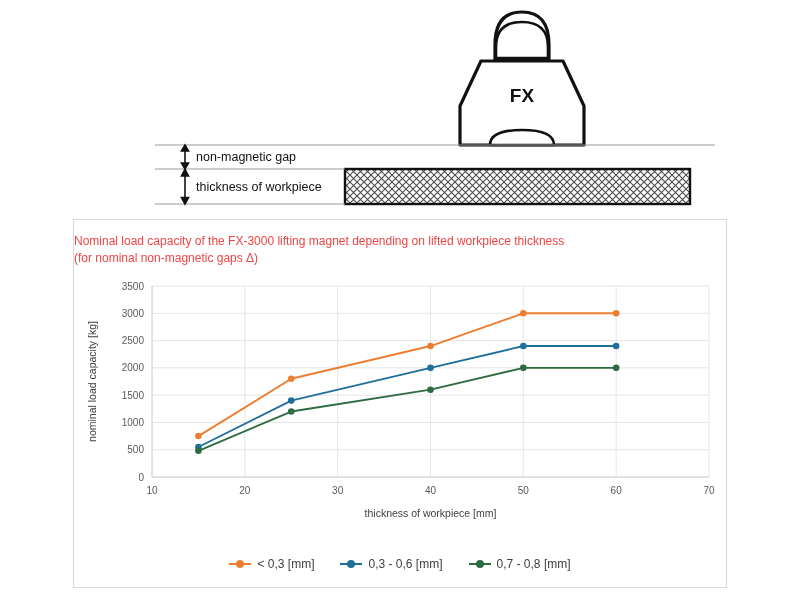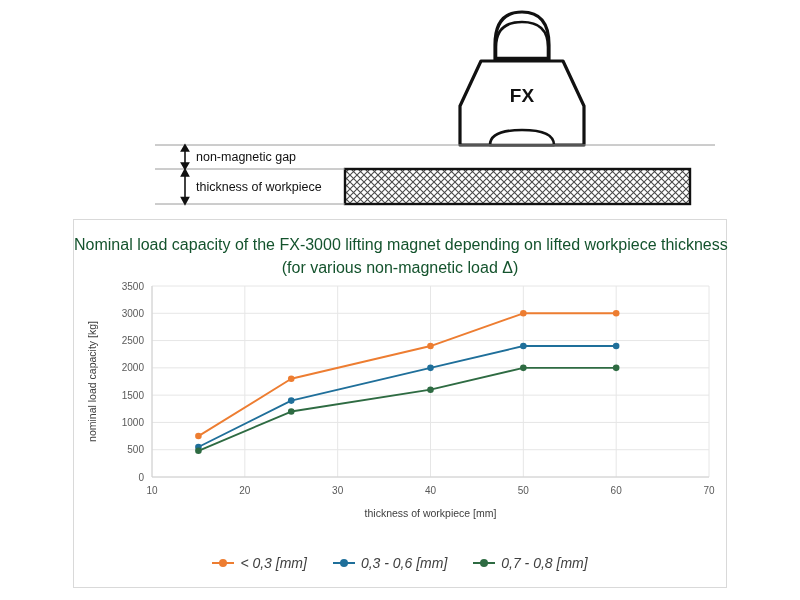--- a/index.html
+++ b/index.html
@@ -49,23 +49,23 @@
     border: 1px solid #d9d9d9;
     background: #ffffff;
     box-sizing: border-box;
   }
 
   #chart-title {
     position: absolute;
     left: 0;
     top: 13px;
     width: 100%;
-    text-align: center;
-    font-size: 16px;
-    color: #14532d;
+    text-align: left;
+    font-size: 12px;
+    color: #ef4444;
     line-height: 1.45;
   }
   #chart-title div { white-space: nowrap; }
 
   #plot-wrap {
     position: absolute;
     left: 0;
     top: 52px;
     width: 654px;
     height: 262px;
@@ -92,23 +92,22 @@
     width: 100%;
     display: flex;
     justify-content: center;
     align-items: center;
     gap: 26px;
   }
   .legend-item {
     display: flex;
     align-items: center;
     gap: 6px;
-    font-size: 14px;
+    font-size: 12px;
     color: #404040;
-    font-style: italic;
   }
   .legend-swatch {
     display: inline-block;
     width: 22px;
     height: 2px;
     position: relative;
   }
   .legend-swatch::after {
     content: "";
     position: absolute;
@@ -157,21 +156,21 @@
 
     <text class="diag-label" x="161" y="161">non-magnetic gap</text>
     <text class="diag-label" x="161" y="191">thickness of workpiece</text>
   </svg>
 </div>
 
 <div id="chart-card">
 
   <div id="chart-title">
     <div>Nominal load capacity of the FX-3000 lifting magnet depending on lifted workpiece thickness</div>
-    <div>(for various non-magnetic load Δ)</div>
+    <div>(for nominal non-magnetic gaps Δ)</div>
   </div>
 
   <div id="plot-wrap">
     <svg id="plot-svg" width="654" height="262" viewBox="0 0 654 262" xmlns="http://www.w3.org/2000/svg">
         <line x1="78" y1="205" x2="635" y2="205" class="grid-line"></line>
         <text x="70" y="208.5" text-anchor="end" class="tick-text">0</text>
         <line x1="78" y1="177.71428571428572" x2="635" y2="177.71428571428572" class="grid-line"></line>
         <text x="70" y="181.21428571428572" text-anchor="end" class="tick-text">500</text>
         <line x1="78" y1="150.42857142857144" x2="635" y2="150.42857142857144" class="grid-line"></line>
         <text x="70" y="153.92857142857144" text-anchor="end" class="tick-text">1000</text>

